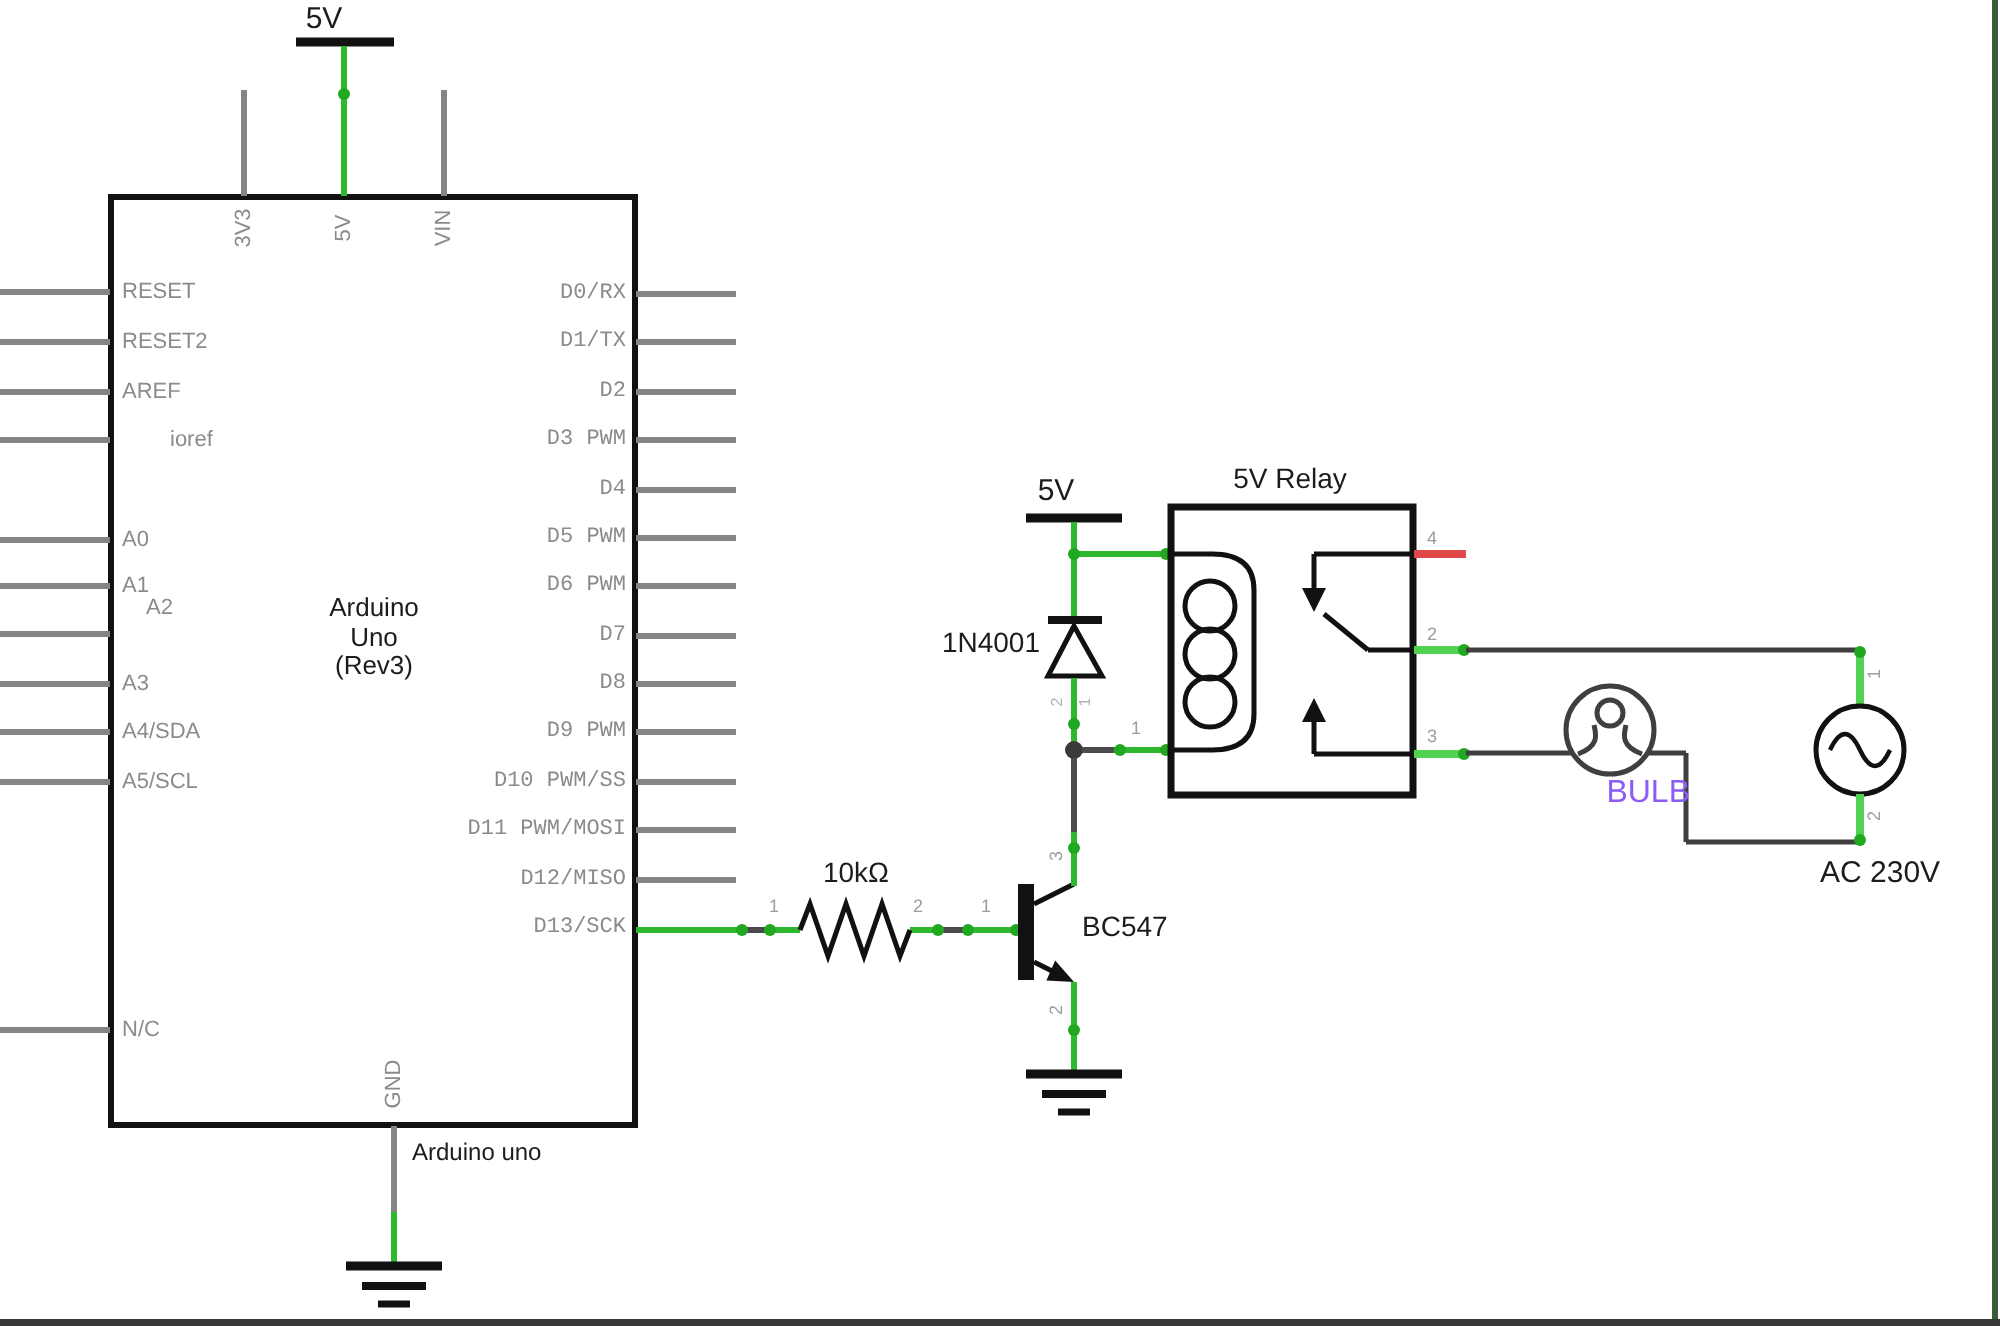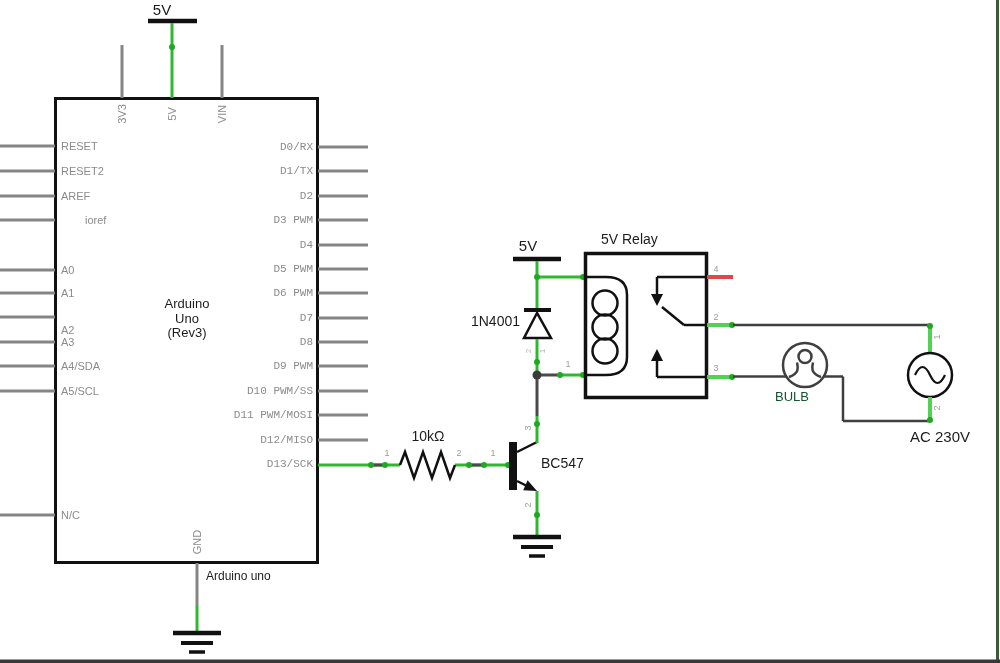--- a/index.html
+++ b/index.html
@@ -183,21 +183,21 @@
   <div class="lbl vrot" style="left:102px;top:108px;width:40px;">3V3</div>
   <div class="lbl vrot" style="left:152px;top:108px;width:40px;">5V</div>
   <div class="lbl vrot" style="left:202px;top:108px;width:40px;">VIN</div>
 
   <div class="lbl pin-l" style="top:140px;">RESET</div>
   <div class="lbl pin-l" style="top:165px;">RESET2</div>
   <div class="lbl pin-l" style="top:190px;">AREF</div>
   <div class="lbl pin-l" style="top:214px;padding-left:24px;">ioref</div>
   <div class="lbl pin-l" style="top:264px;">A0</div>
   <div class="lbl pin-l" style="top:287px;">A1</div>
-  <div class="lbl pin-l" style="top:324px;">A2</div>
+  <div class="lbl pin-l" style="top:298px;margin-left:12px;">A2</div>
   <div class="lbl pin-l" style="top:336px;">A3</div>
   <div class="lbl pin-l" style="top:360px;">A4/SDA</div>
   <div class="lbl pin-l" style="top:385px;">A5/SCL</div>
   <div class="lbl pin-l" style="top:509px;">N/C</div>
 
   <div class="lbl pin-r" style="top:141px;">D0/RX</div>
   <div class="lbl pin-r" style="top:165px;">D1/TX</div>
   <div class="lbl pin-r" style="top:190px;">D2</div>
   <div class="lbl pin-r" style="top:214px;">D3 PWM</div>
   <div class="lbl pin-r" style="top:239px;">D4</div>
@@ -226,24 +226,24 @@
   <div class="pin-num" style="left:486px;top:448px;">1</div>
 
   <div class="comp" style="left:541px;top:456px;">BC547</div>
   <div class="pin-num vrot" style="left:521px;top:423px;">3</div>
   <div class="pin-num vrot" style="left:521px;top:500px;">2</div>
 
   <div class="comp" style="left:440px;top:314px;width:80px;text-align:right;">1N4001</div>
   <div class="pin-num vrot faint" style="left:522px;top:346px;">2</div>
   <div class="pin-num vrot faint" style="left:536px;top:346px;">1</div>
 
-  <div class="comp" style="left:601px;top:232px;width:120px;text-align:left;">5V Relay</div>
+  <div class="comp" style="left:585px;top:232px;width:120px;text-align:center;">5V Relay</div>
   <div class="pin-num" style="left:709px;top:264px;">4</div>
   <div class="pin-num" style="left:709px;top:312px;">2</div>
   <div class="pin-num" style="left:709px;top:363px;">3</div>
   <div class="pin-num" style="left:561px;top:359px;">1</div>
 
-  <div class="comp" style="left:775px;top:389px;width:70px;text-align:left;font-size:13px;color:#14532d;">BULB</div>
+  <div class="comp" style="left:775px;top:389px;width:70px;text-align:right;font-size:16px;color:#8b5cf6;">BULB</div>
   <div class="comp" style="left:910px;top:429px;font-size:15px;">AC 230V</div>
   <div class="pin-num vrot" style="left:930px;top:332px;">1</div>
   <div class="pin-num vrot" style="left:930px;top:403px;">2</div>
 
 </div>
 
 </body></html>

